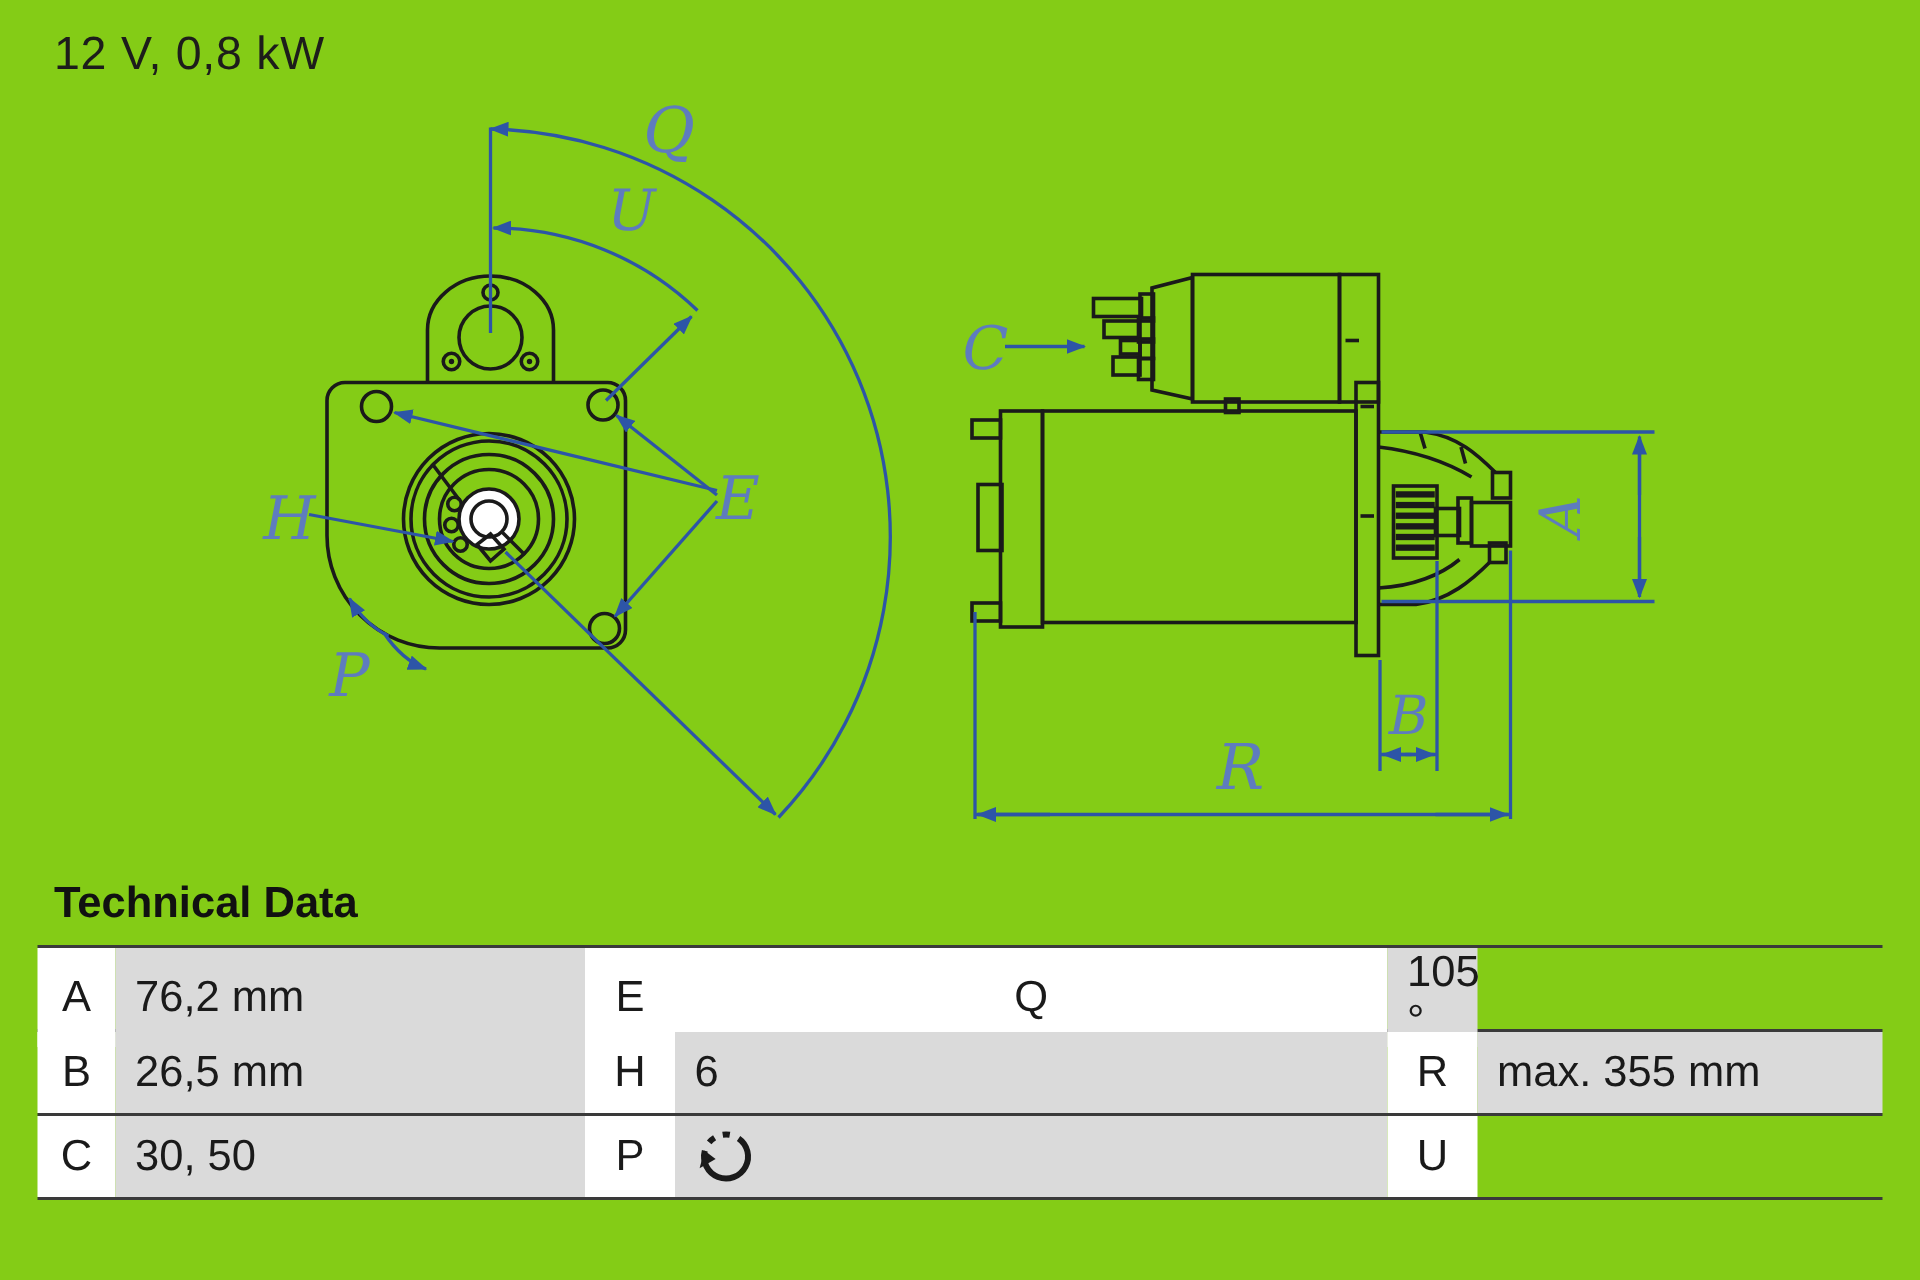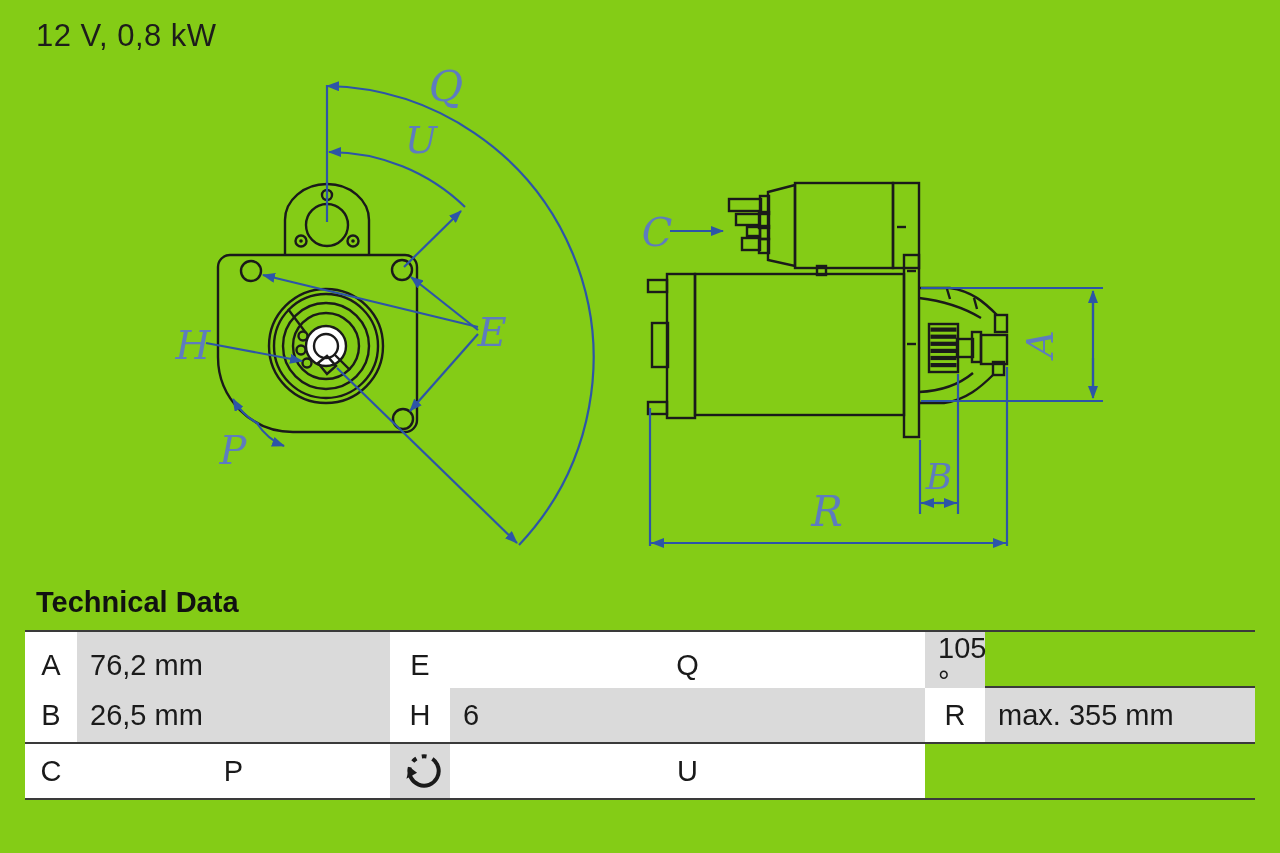--- a/index.html
+++ b/index.html
@@ -172,20 +172,21 @@
     <div class="trow">
       <div class="kcell">B</div>
       <div class="vcell">26,5 mm</div>
       <div class="kcell">H</div>
       <div class="vcell">6</div>
       <div class="kcell">R</div>
       <div class="vcell">max. 355 mm</div>
     </div>
     <div class="trow">
       <div class="kcell">C</div>
+      <div class="vcell">30, 50</div>
       <div class="kcell">P</div>
       <div class="vcell">
         <svg class="picon" width="42" height="44" viewBox="0 0 40 42">
           <path d="M 22.4,7.2 A 14 14 0 0 0 7.9,14" fill="none" stroke="#1a1a1a" stroke-width="3.8" stroke-dasharray="4.5,5.5"></path>
           <path d="M 28,9.5 A 14 14 0 1 1 6.5,17.4" fill="none" stroke="#1a1a1a" stroke-width="3.8"></path>
           <path d="M 3.2,28.5 L 13.4,22.6 L 6.2,17.2 Z" fill="#1a1a1a"></path>
         </svg>
       </div>
       <div class="kcell">U</div>
     </div>

